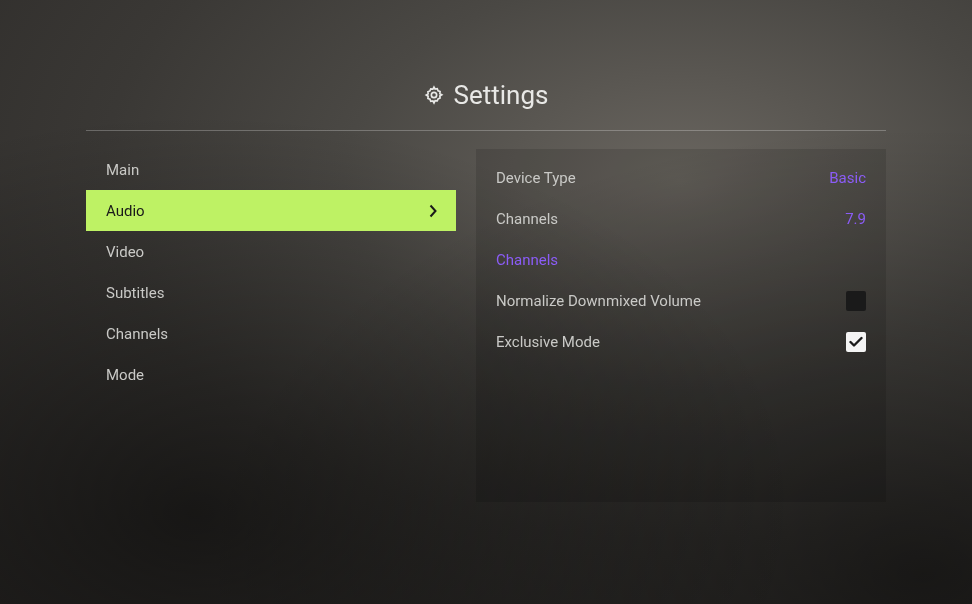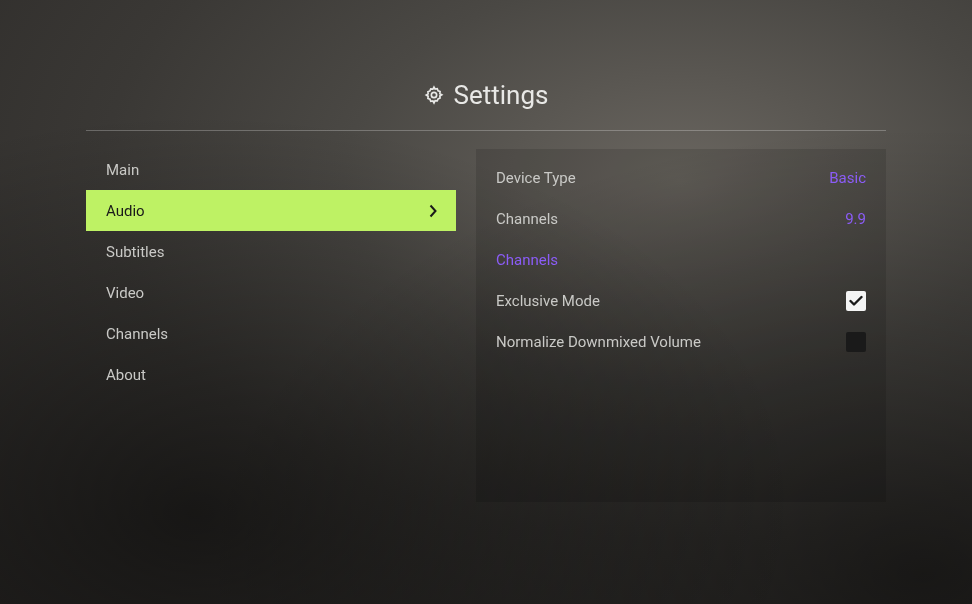--- a/index.html
+++ b/index.html
@@ -161,63 +161,63 @@
       <div class="sidebar-item selected">
         <span>Audio</span>
         <span class="chevron">
           <svg viewBox="0 0 8 14" fill="none" stroke="#1a1a1a" stroke-width="2">
             <path d="M1.5 1.5L6.5 7L1.5 12.5"></path>
           </svg>
         </span>
       </div>
 
       <div class="sidebar-item">
+        <span>Video</span>
+      </div>
+
+      <div class="sidebar-item">
         <span>Subtitles</span>
       </div>
 
-      <div class="sidebar-item">
-        <span>Video</span>
-      </div>
-
 
       <div class="sidebar-item">
         <span>Channels</span>
       </div>
 
       <div class="sidebar-item">
-        <span>About</span>
+        <span>Mode</span>
       </div>
 
     </div>
 
     <div class="panel">
 
       <div class="panel-row">
         <span class="panel-label">Device Type</span>
         <span class="panel-value">Basic</span>
       </div>
 
       <div class="panel-row">
         <span class="panel-label">Channels</span>
-        <span class="panel-value">9.9</span>
+        <span class="panel-value">7.9</span>
       </div>
 
       <div class="panel-row">
         <span class="panel-value">Channels</span>
+      </div>
+
+      <div class="panel-row">
+        <span class="panel-label">Normalize Downmixed Volume</span>
+        <span class="checkbox"></span>
       </div>
 
       <div class="panel-row">
         <span class="panel-label">Exclusive Mode</span>
         <span class="checkbox checked">
           <svg viewBox="0 0 14 12">
             <path d="M1.5 6L5 9.5L12.5 2" stroke="#1a1a1a" stroke-width="2.4" fill="none" stroke-linecap="round" stroke-linejoin="round"></path>
           </svg>
         </span>
       </div>
 
-      <div class="panel-row">
-        <span class="panel-label">Normalize Downmixed Volume</span>
-        <span class="checkbox"></span>
-      </div>
-
     </div>
   </div>
 </div>
 
 </body></html>

